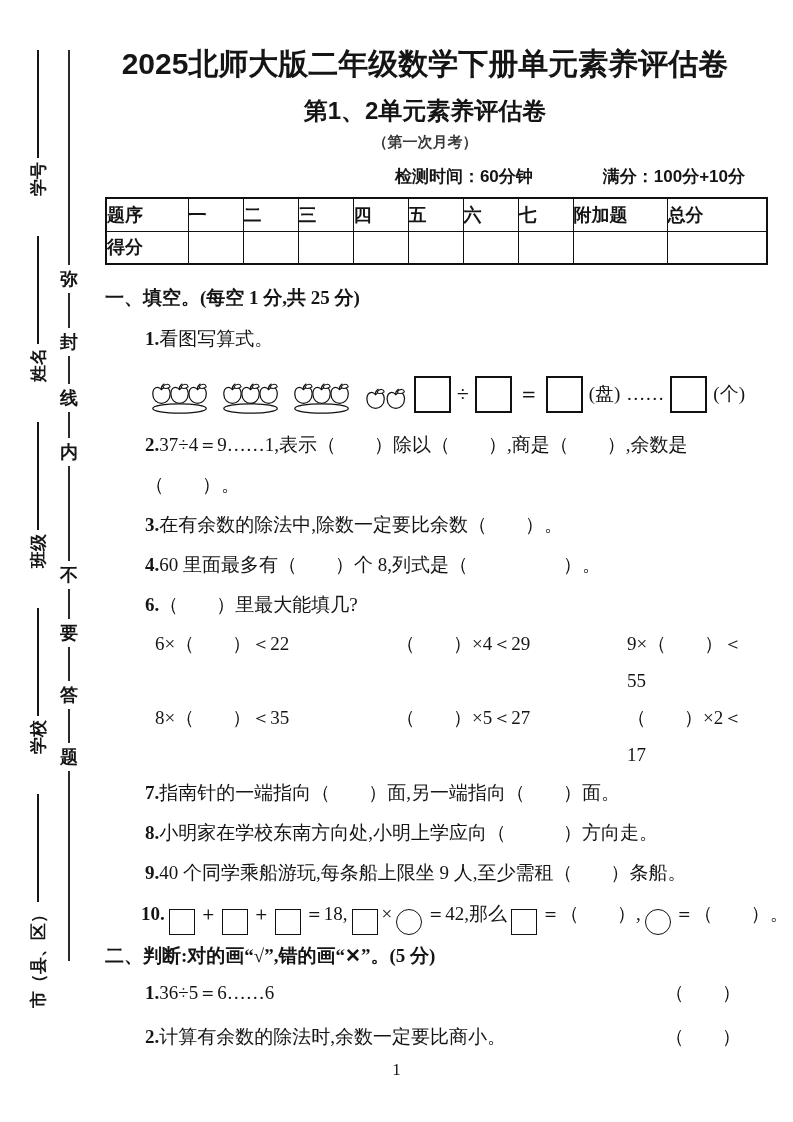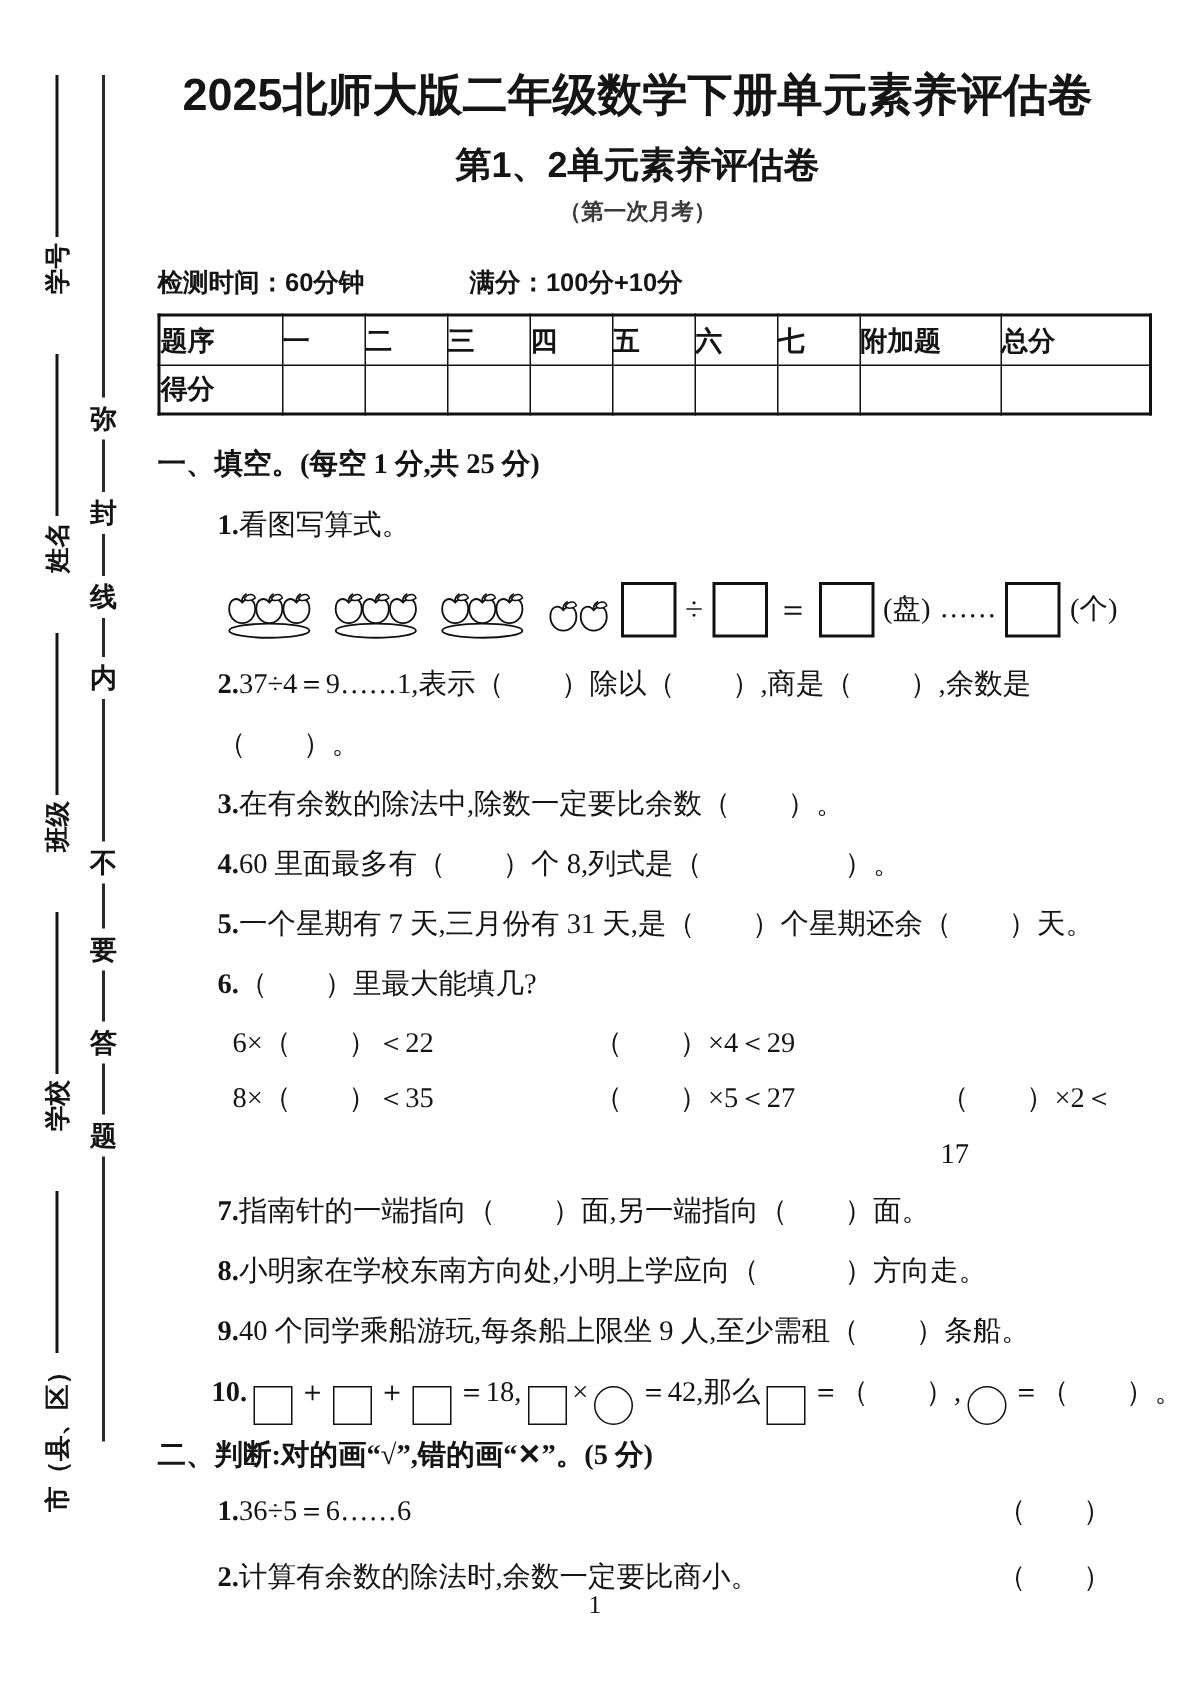--- a/index.html
+++ b/index.html
@@ -26,22 +26,22 @@
   .seg-a{height:215px}.seg-b{height:35px}.seg-c{height:28px}.seg-d{height:26px}
   .seg-e{height:95px}.seg-f{height:30px}.seg-g{height:34px}.seg-h{height:34px}.seg-i{height:190px}
 
   
   .content { position:absolute; left:105px; top:44px; width:640px; }
   .title { text-align:center; font-family:"Liberation Sans","DejaVu Sans",sans-serif;
            font-weight:bold; font-size:30px; line-height:40px; }
   .subtitle { text-align:center; font-family:"Liberation Sans","DejaVu Sans",sans-serif;
               font-weight:bold; font-size:24px; line-height:34px; margin-top:10px; }
   .exam-note { text-align:center; font-size:15px; color:#3a3a3a; line-height:22px; margin-top:3px;font-weight:bold; }
-  .time-line { text-align:left; font-family:"Liberation Sans","DejaVu Sans",sans-serif;
-               font-weight:bold; font-size:17px; line-height:24px; margin-top:24px; }
+  .time-line { text-align:right; font-family:"Liberation Sans","DejaVu Sans",sans-serif;
+               font-weight:bold; font-size:17px; line-height:24px; margin-top:12px; }
   .time-line .gap { display:inline-block; width:70px; }
 
   table.score { border-collapse:collapse; margin-top:8px; width:640px;
                 border:2.5px solid #111; table-layout:fixed; }
   table.score td { border:1.5px solid #111; height:33px; text-align:left;
                    font-size:18px; font-weight:600; padding:0; }
   td.c-xuhao{width:82px} td.c-num{width:55px} td.c-fujia{width:94px} td.c-total{width:100px}
 
   .sec-header { font-size:19px; font-weight:bold; line-height:30px; margin-top:20px; }
   .q-line { font-size:19px; line-height:40px; padding-left:40px; white-space:nowrap; }
@@ -208,30 +208,28 @@
     </div>
 
     <div class="q-line">
       <span class="q-num">3.</span><span>在有余数的除法中,除数一定要比余数（　　）。</span>
     </div>
 
     <div class="q-line">
       <span class="q-num">4.</span><span>60 里面最多有（　　）个 8,列式是（　　　　　）。</span>
     </div>
 
-    <div class="q-line">
-      <span class="q-num">5.</span><span>一个星期有 7 天,三月份有 31 天,是（　　）个星期还余（　　）天。</span>
-    </div>
 
     <div class="q-line">
       <span class="q-num">6.</span><span>（　　）里最大能填几?</span>
     </div>
     <div class="q6-row">
       <span class="q6-c1">6×（　　）＜22</span>
       <span class="q6-c2">（　　）×4＜29</span>
+      <span class="q6-c3">9×（　　）＜55</span>
     </div>
     <div class="q6-row">
       <span class="q6-c1">8×（　　）＜35</span>
       <span class="q6-c2">（　　）×5＜27</span>
       <span class="q6-c3">（　　）×2＜17</span>
     </div>
 
     <div class="q-line">
       <span class="q-num">7.</span><span>指南针的一端指向（　　）面,另一端指向（　　）面。</span>
     </div>

